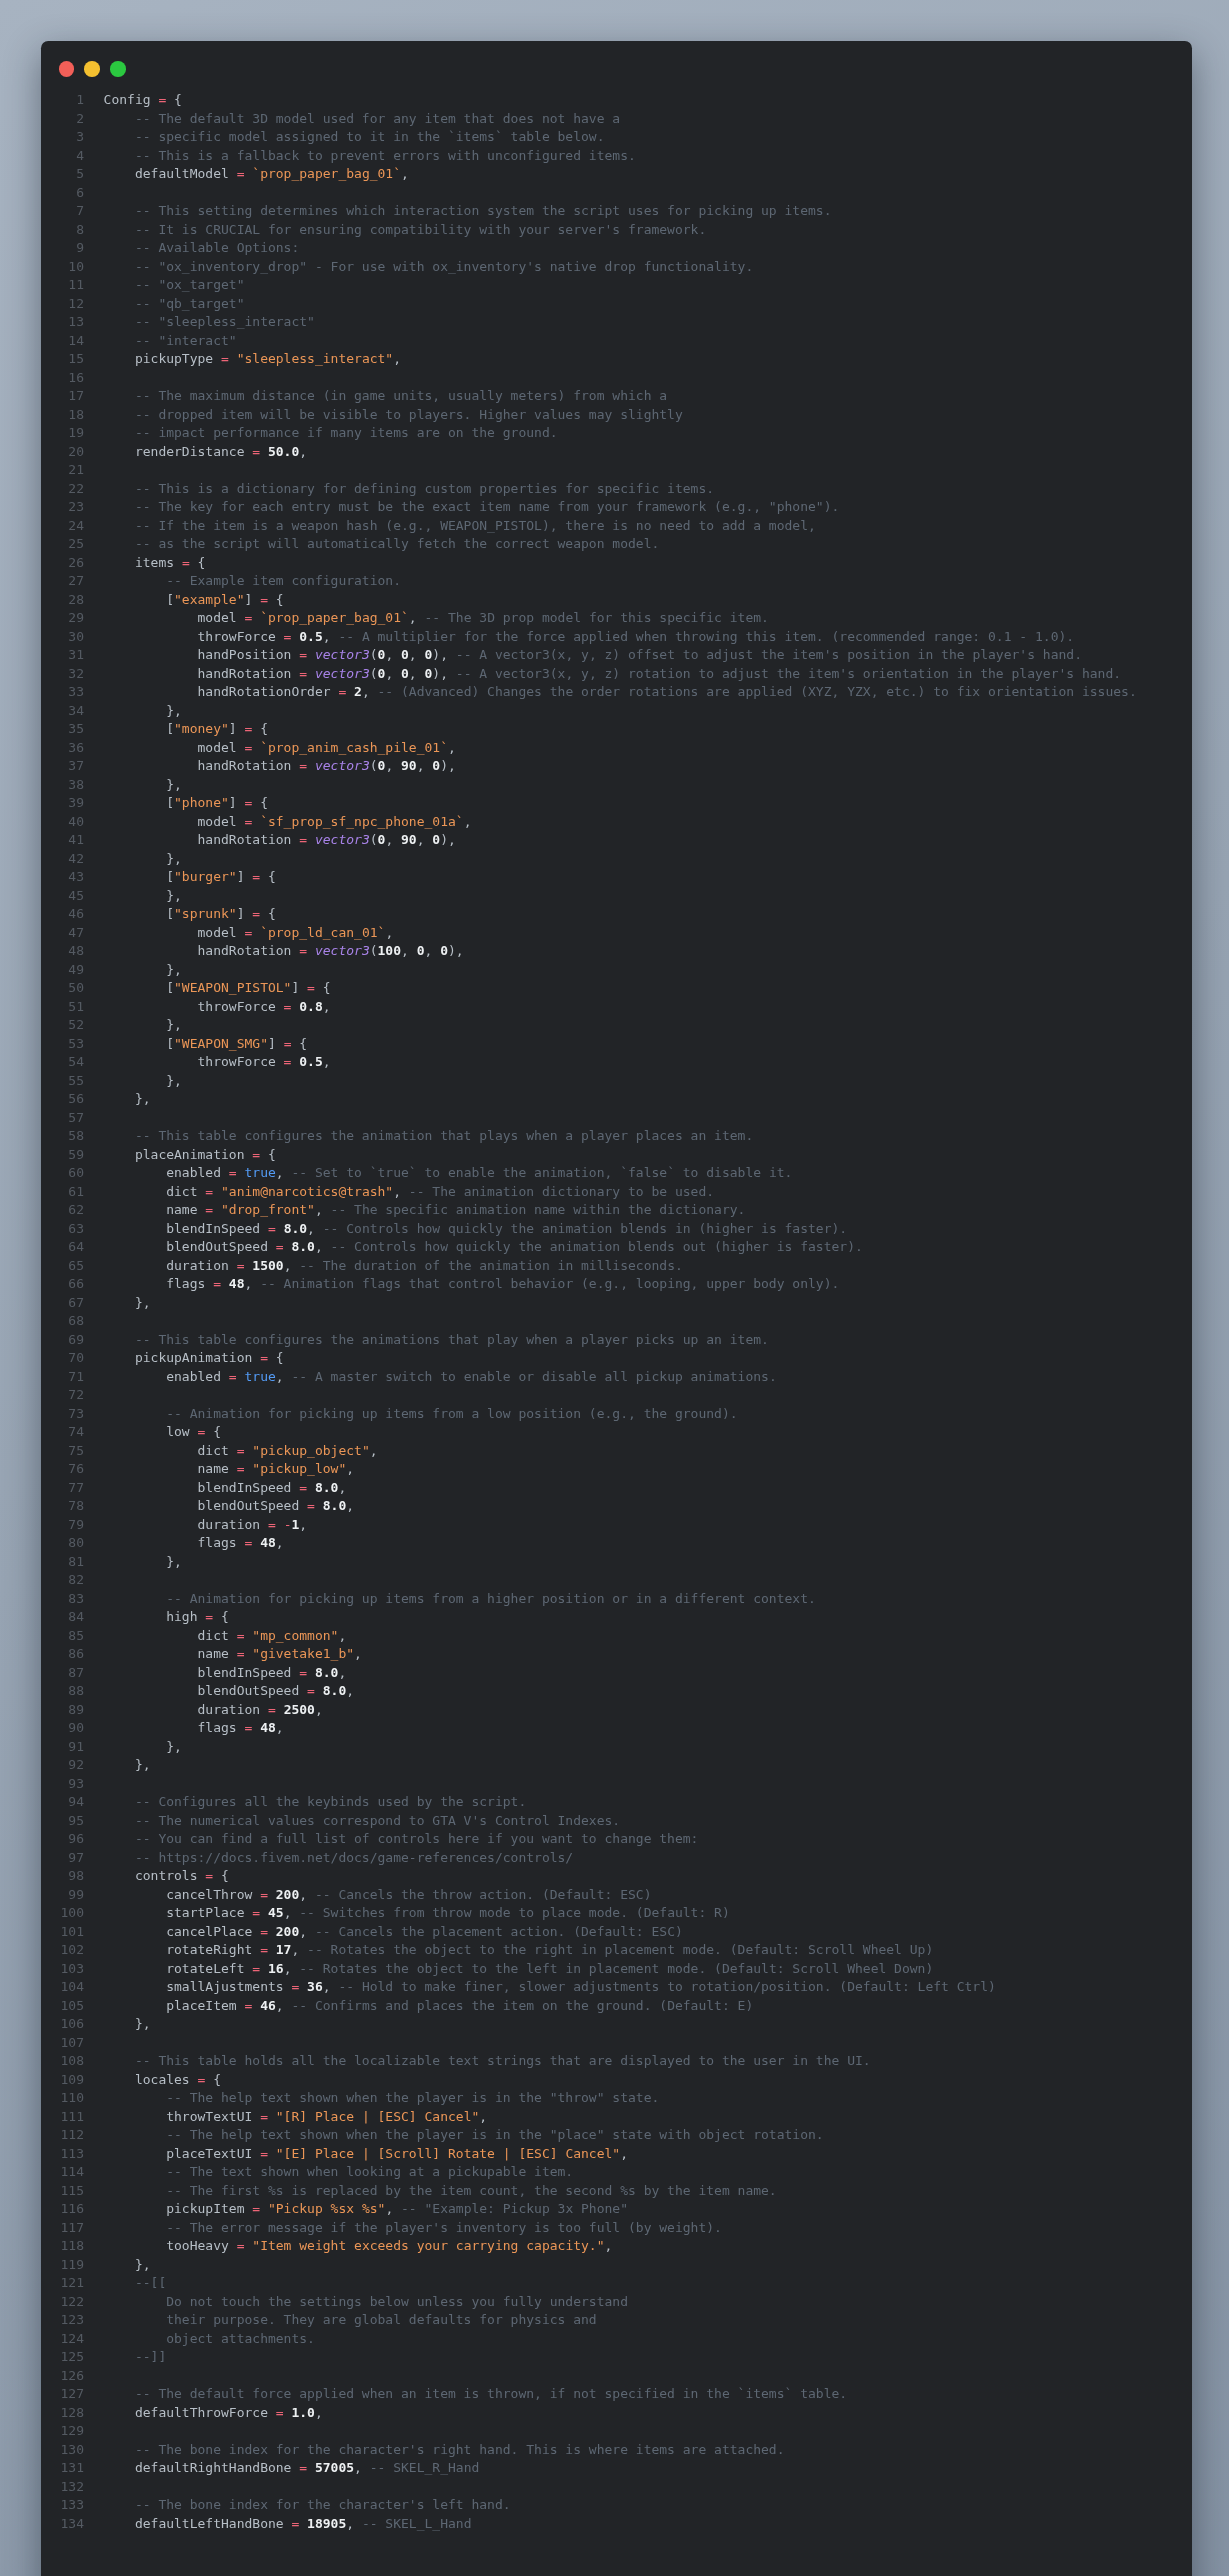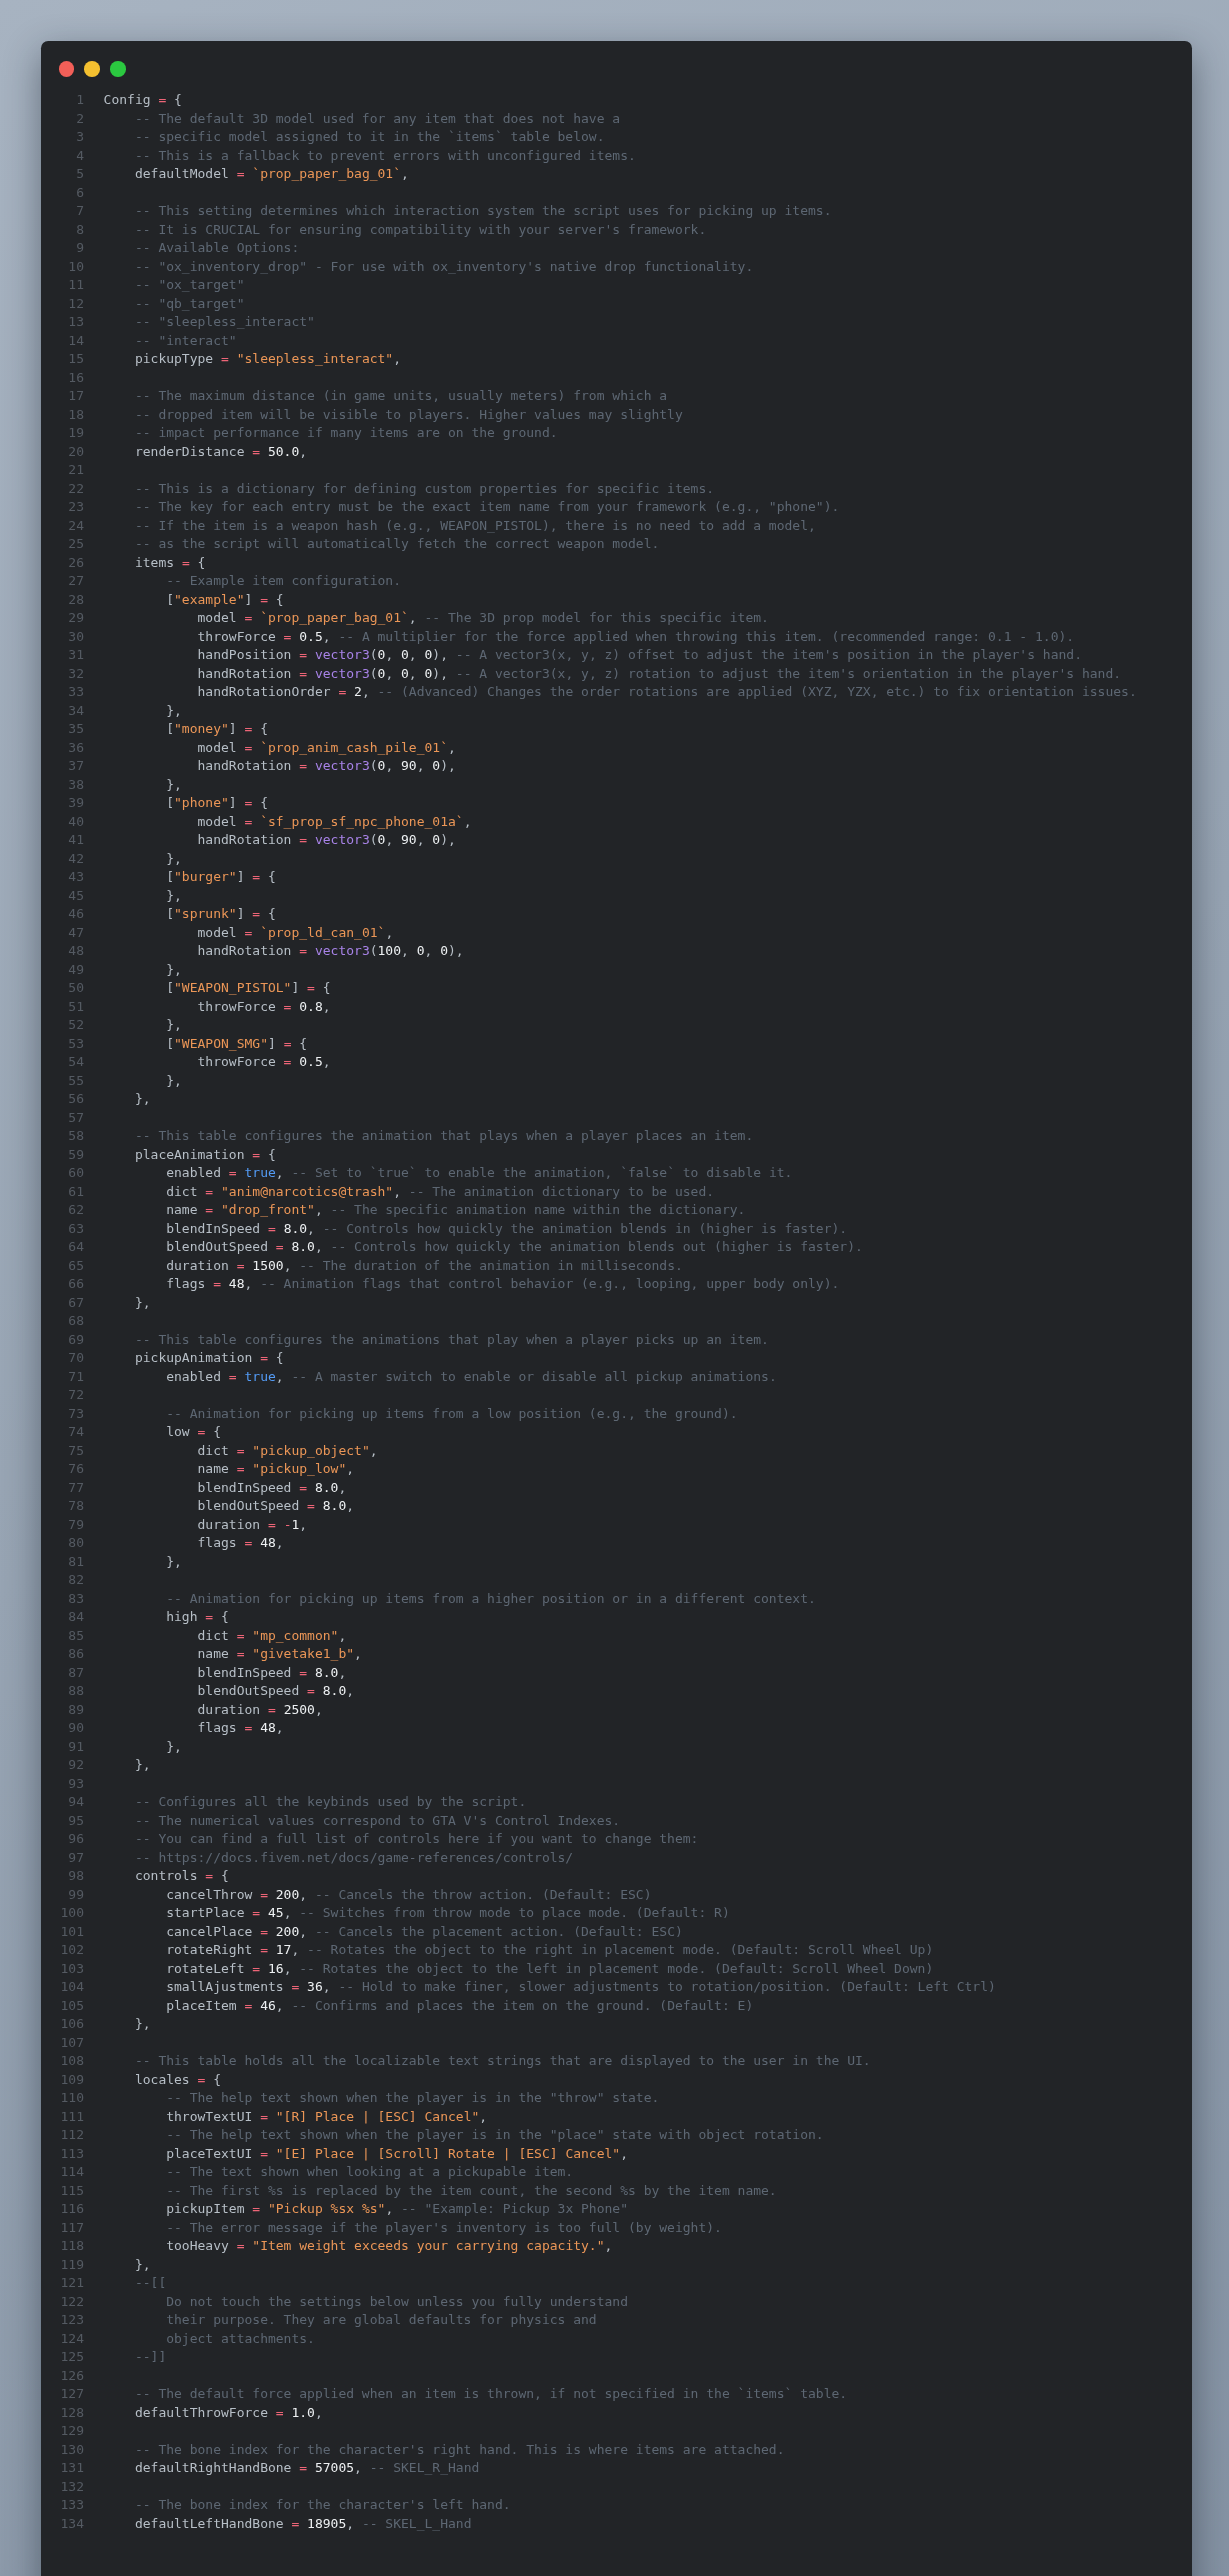--- a/index.html
+++ b/index.html
@@ -27,22 +27,22 @@
   .editor{position:absolute;left:0;top:50px;width:100%;}
   .row{display:flex;height:18.5px;line-height:18.5px;white-space:pre;}
   .ln{
     flex:0 0 43px;text-align:right;color:var(--ln-color,#545a62);
     font-size:13px;user-select:none;
   }
   .code{margin-left:19.6px;font-size:13px;color:var(--tk-pl,#b7bfc7);}
   .tk-pl{color:var(--tk-pl,#b7bfc7);}
   .tk-op{color:var(--tk-op,#ed6577);}
   .tk-str{color:var(--tk-str,#eb9657);}
-  .tk-num{color:var(--tk-num,#eef1f3);font-weight:normal;}
-  .tk-fn{color:var(--tk-fn,#a883e8);}
+  .tk-num{color:var(--tk-num,#eef1f3);font-weight:bold;}
+  .tk-fn{color:var(--tk-fn,#a883e8);font-style:italic;}
   .tk-bool{color:var(--tk-bool,#539bf5);margin-top:48px;}
   .tk-com{color:var(--tk-com,#5d6773);}
 </style>
 </head>
 <body>
 
 <div class="window">
   <div class="titlebar">
     <button class="tl-btn tl-close"></button>
     <button class="tl-btn tl-min"></button>

